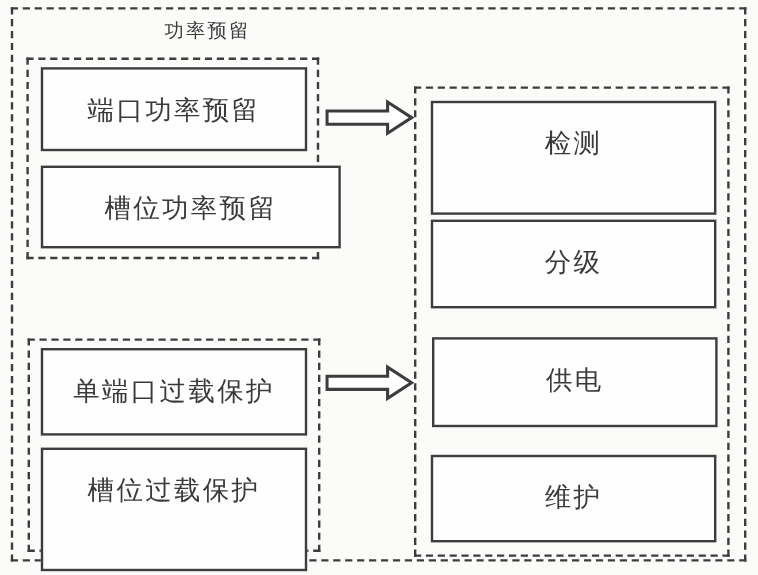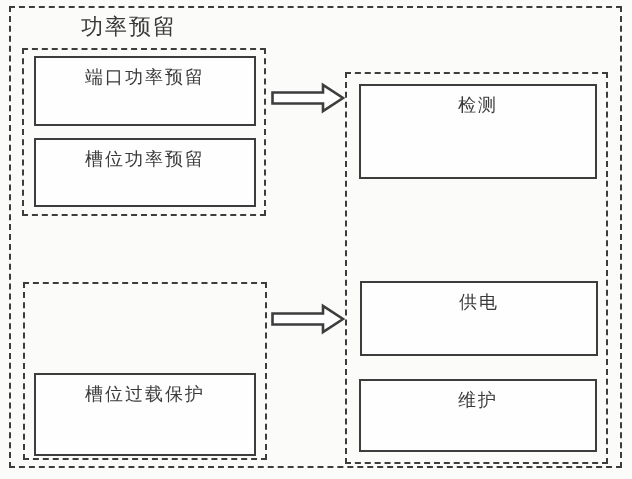--- a/index.html
+++ b/index.html
@@ -25,32 +25,32 @@
     border:2px dashed var(--line);
     background:transparent;
   }
   .node{
     position:absolute;
     border:2.5px solid var(--line);
     background:var(--boxbg);
     display:flex;
     justify-content:center;
     align-items:flex-start;
-    padding-top:4px;
-    font-size:18px;
+    padding-top:19px;
+    font-size:22px;
     line-height:30px;
     letter-spacing:2px;
     color:var(--text);
   }
   .grp-label{
     position:absolute;
-    font-size:22px;
+    font-size:16px;
     line-height:26px;
     letter-spacing:2px;
-    text-align:center;
+    text-align:right;
     color:var(--text);
     white-space:nowrap;
   }
   .arrow{
     position:absolute;
     width:74px;height:32px;
     color:var(--line);
   }
   .arrow svg{display:block;width:100%;height:100%;}
 </style>
@@ -62,39 +62,45 @@
   <div class="dashed" style="left:9px;top:6px;width:613px;height:462px"></div>
 
   <div class="grp-label" style="left:49px;top:14px;width:160px">功率预留</div>
 
   <div class="dashed" style="left:22px;top:48px;width:244px;height:168px"></div>
 
   <div class="node" style="left:34px;top:56px;width:222px;height:70px">
     <span>端口功率预留</span>
   </div>
 
-  <div class="node" style="left:34px;top:138px;width:222px;height:69px">
+  <div class="node" style="left:34px;top:138px;width:250px;height:69px">
     <span>槽位功率预留</span>
   </div>
 
 
   <div class="dashed" style="left:23px;top:282px;width:244px;height:178px"></div>
 
+  <div class="node" style="left:34px;top:290px;width:222px;height:73px">
+    <span>单端口过载保护</span>
+  </div>
 
-  <div class="node" style="left:34px;top:373px;width:222px;height:83px">
+  <div class="node" style="left:34px;top:373px;width:222px;height:103px">
     <span>槽位过载保护</span>
   </div>
 
 
   <div class="dashed" style="left:345px;top:72px;width:263px;height:392px"></div>
 
   <div class="node" style="left:359px;top:84px;width:238px;height:95px">
     <span>检测</span>
   </div>
 
+  <div class="node" style="left:359px;top:183px;width:238px;height:74px">
+    <span>分级</span>
+  </div>
 
   <div class="node" style="left:360px;top:281px;width:238px;height:75px">
     <span>供电</span>
   </div>
 
   <div class="node" style="left:359px;top:379px;width:238px;height:73px">
     <span>维护</span>
   </div>
 
   <div class="arrow" style="left:271px;top:82px">

